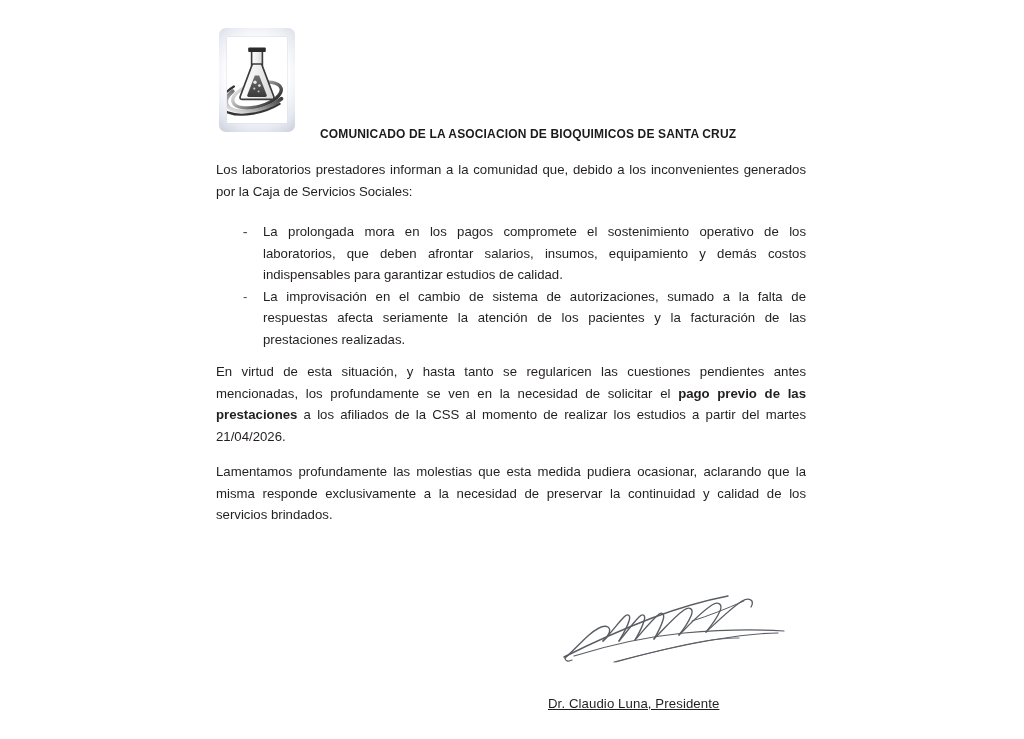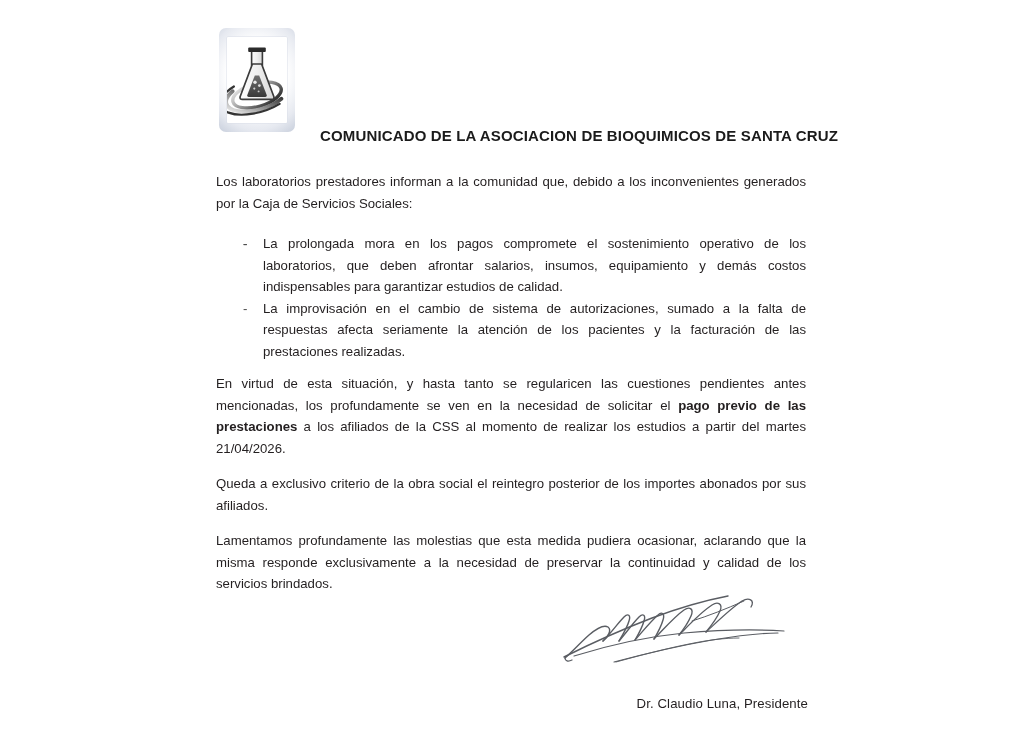--- a/index.html
+++ b/index.html
@@ -55,34 +55,33 @@
     display: block;
     width: 100%;
     height: 100%;
   }
 
   
   .doc-title {
     position: absolute;
     left: 320px;
     top: 127px;
-    font-size: 15px;
+    font-size: 12px;
     font-weight: bold;
     letter-spacing: 0.15px;
     color: #1b1b1b;
     white-space: nowrap;
   }
 
   
   .body-col {
     position: absolute;
     left: 216px;
     top: 159px;
     width: 590px;
-    margin-top: 12px;
   }
 
   p.para {
     margin: 0 0 14px 0;
     font-size: 13.2px;
     line-height: 21.5px;
     text-align: justify;
     text-justify: inter-word;
     color: #231f20;
   }
@@ -118,21 +117,22 @@
   }
 
   .list-gap-top { height: 7px; }
 
   
   .signature-block {
     position: absolute;
     left: 548px;
     top: 588px;
     width: 260px;
-    text-align: right;
+    text-align: left;
+    text-decoration: underline;
   }
   .signature-img {
     width: 245px;
     height: 80px;
     margin: 0 auto;
     display: block;
   }
   .signature-name {
     margin-top: 28px;
     font-size: 13.2px;
@@ -211,21 +211,20 @@
         <span>La prolongada mora en los pagos compromete el sostenimiento operativo de los laboratorios, que deben afrontar salarios, insumos, equipamiento y demás costos indispensables para garantizar estudios de calidad.</span>
       </li>
       <li>
         <span class="dash">-</span>
         <span>La improvisación en el cambio de sistema de autorizaciones, sumado a la falta de respuestas afecta seriamente la atención de los pacientes y la facturación de las prestaciones realizadas.</span>
       </li>
     </ul>
 
     <p class="para"><span>En virtud de esta situación, y hasta tanto se regularicen las cuestiones pendientes antes mencionadas, los profundamente se ven en la necesidad de solicitar el </span><b>pago previo de las prestaciones</b><span> a los afiliados de la CSS al momento de realizar los estudios a partir del martes 21/04/2026.</span></p>
 
-    <p class="para">Queda a exclusivo criterio de la obra social el reintegro posterior de los importes abonados por sus afiliados.</p>
 
     <p class="para">Lamentamos profundamente las molestias que esta medida pudiera ocasionar, aclarando que la misma responde exclusivamente a la necesidad de preservar la continuidad y calidad de los servicios brindados.</p>
   </div>
 
   <div class="signature-block">
     <svg class="signature-img" viewBox="0 0 245 80" xmlns="http://www.w3.org/2000/svg">
       <g fill="none" stroke="#5a5d63" stroke-linecap="round" stroke-linejoin="round">
         <path d="M8 69 C30 58 62 43 96 30 C120 21 146 13 172 8" stroke-width="1.5"></path>
         <path d="M9 70 C16 64 24 55 33 47 C40 41 47 36 52 39 C56 42 52 49 47 53" stroke-width="1.4"></path>
         <path d="M47 53 C55 45 62 35 68 29 C72 25 75 27 73 33 C71 40 66 48 63 53" stroke-width="1.4"></path>

